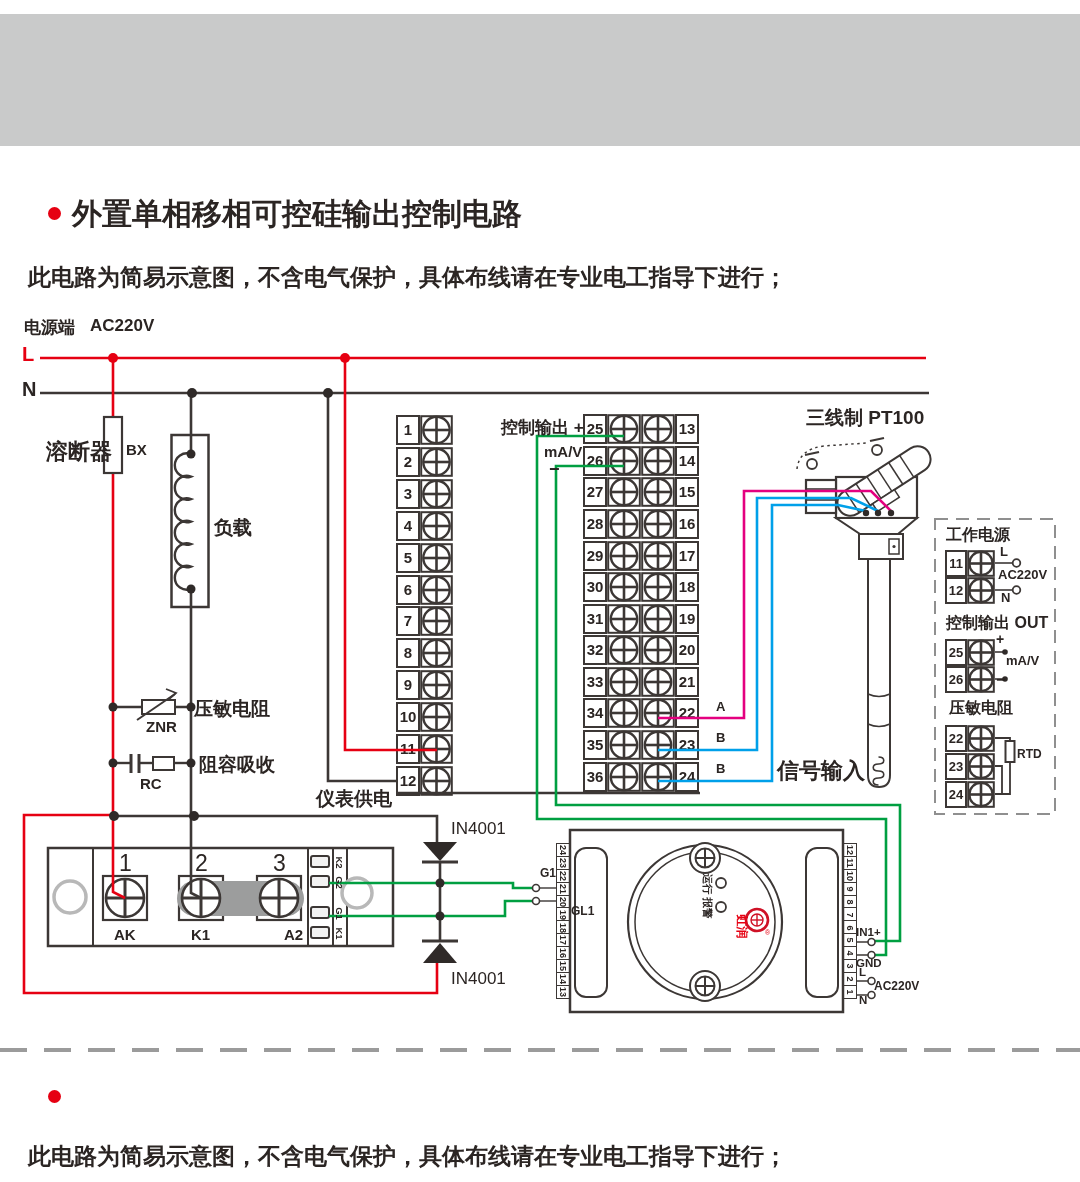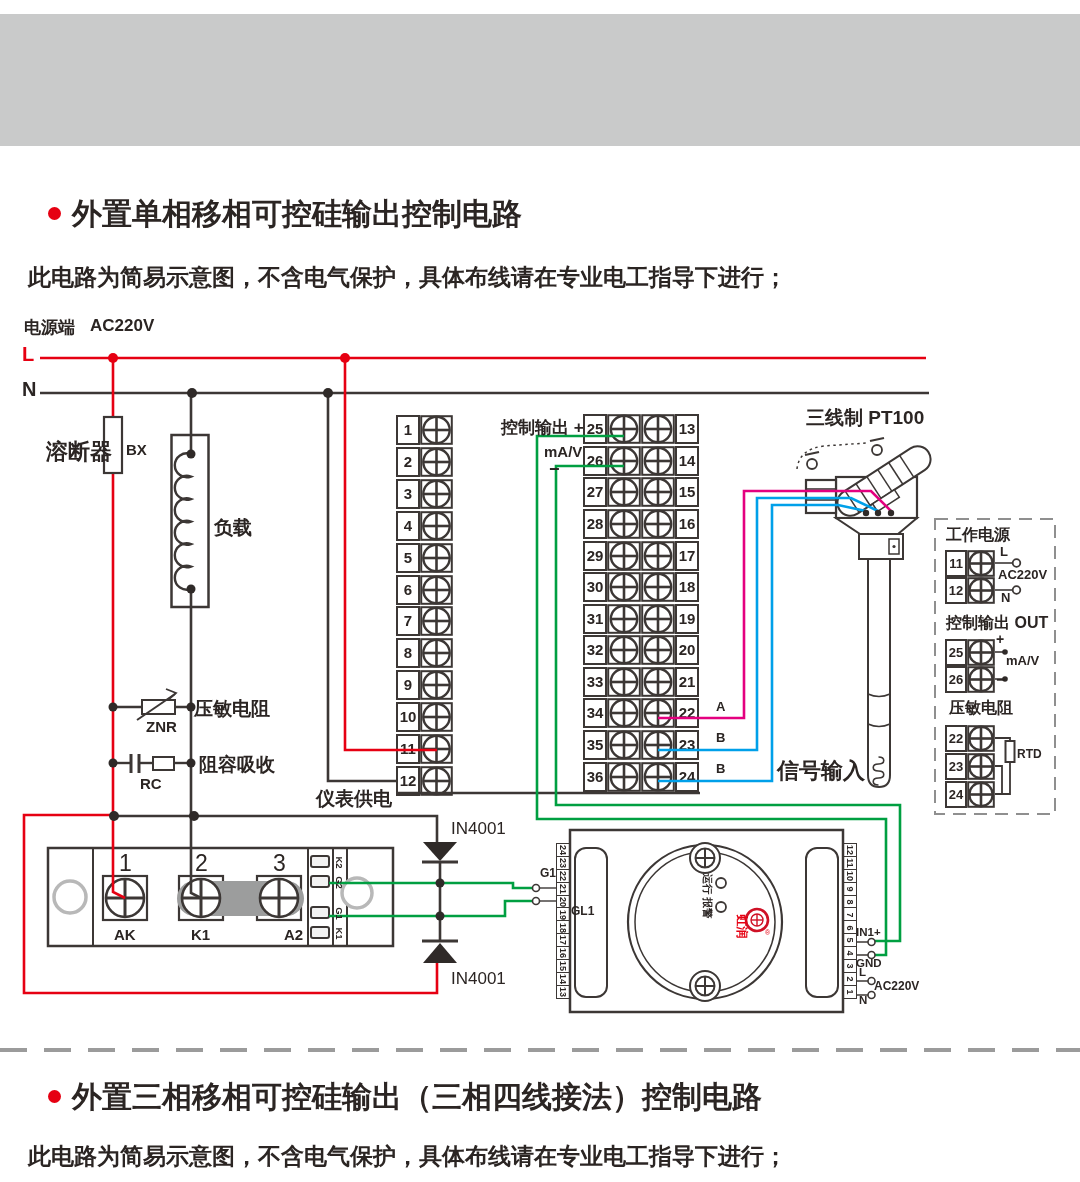--- a/index.html
+++ b/index.html
@@ -99,21 +99,20 @@
   <div class="lbl rot" style="left:696px;top:901px;font-size:10.5px;">报警</div>
   <div class="lbl rot red" style="left:729px;top:918px;font-size:12px;">虹润</div>
   <div class="lbl red norm" style="left:765px;top:929px;font-size:7px;">®</div>
   <div class="lbl" style="left:856px;top:926px;font-size:11.5px;">IN1+</div>
   <div class="lbl" style="left:856px;top:957px;font-size:11.5px;">GND</div>
   <div class="lbl" style="left:859px;top:966px;font-size:11.5px;">L</div>
   <div class="lbl" style="left:874px;top:979px;font-size:12px;">AC220V</div>
   <div class="lbl" style="left:859px;top:994px;font-size:11.5px;">N</div>
 
   <div class="bullet" style="left:48px;top:1090px;"></div>
-  <div class="lbl" style="left:72px;top:1077px;font-size:30px;">外置三相移相可控硅输出（三相四线接法）控制电路</div>
   <div class="lbl" style="left:28px;top:1141px;font-size:23px;">此电路为简易示意图，不含电气保护，具体布线请在专业电工指导下进行；</div>
 
   <div class="tcol" style="left:396px;top:415px;">
       <div class="trow" style="top: 0px; left: 0px;">
         <div class="tnum">1</div>
         <svg width="33" height="30" viewBox="0 0 33 30" style="display:block">
     <rect x="1.2" y="1.2" width="30.6" height="27.6" fill="#fff" stroke="#3c3735" stroke-width="2"></rect>
     <circle cx="16.5" cy="15" r="13.2" fill="#fff" stroke="#3c3735" stroke-width="2.4"></circle>
     <line x1="16.5" y1="1.8000000000000007" x2="16.5" y2="28.2" stroke="#3c3735" stroke-width="2.6"></line>
     <line x1="3.3000000000000007" y1="15" x2="29.7" y2="15" stroke="#3c3735" stroke-width="2.6"></line>

